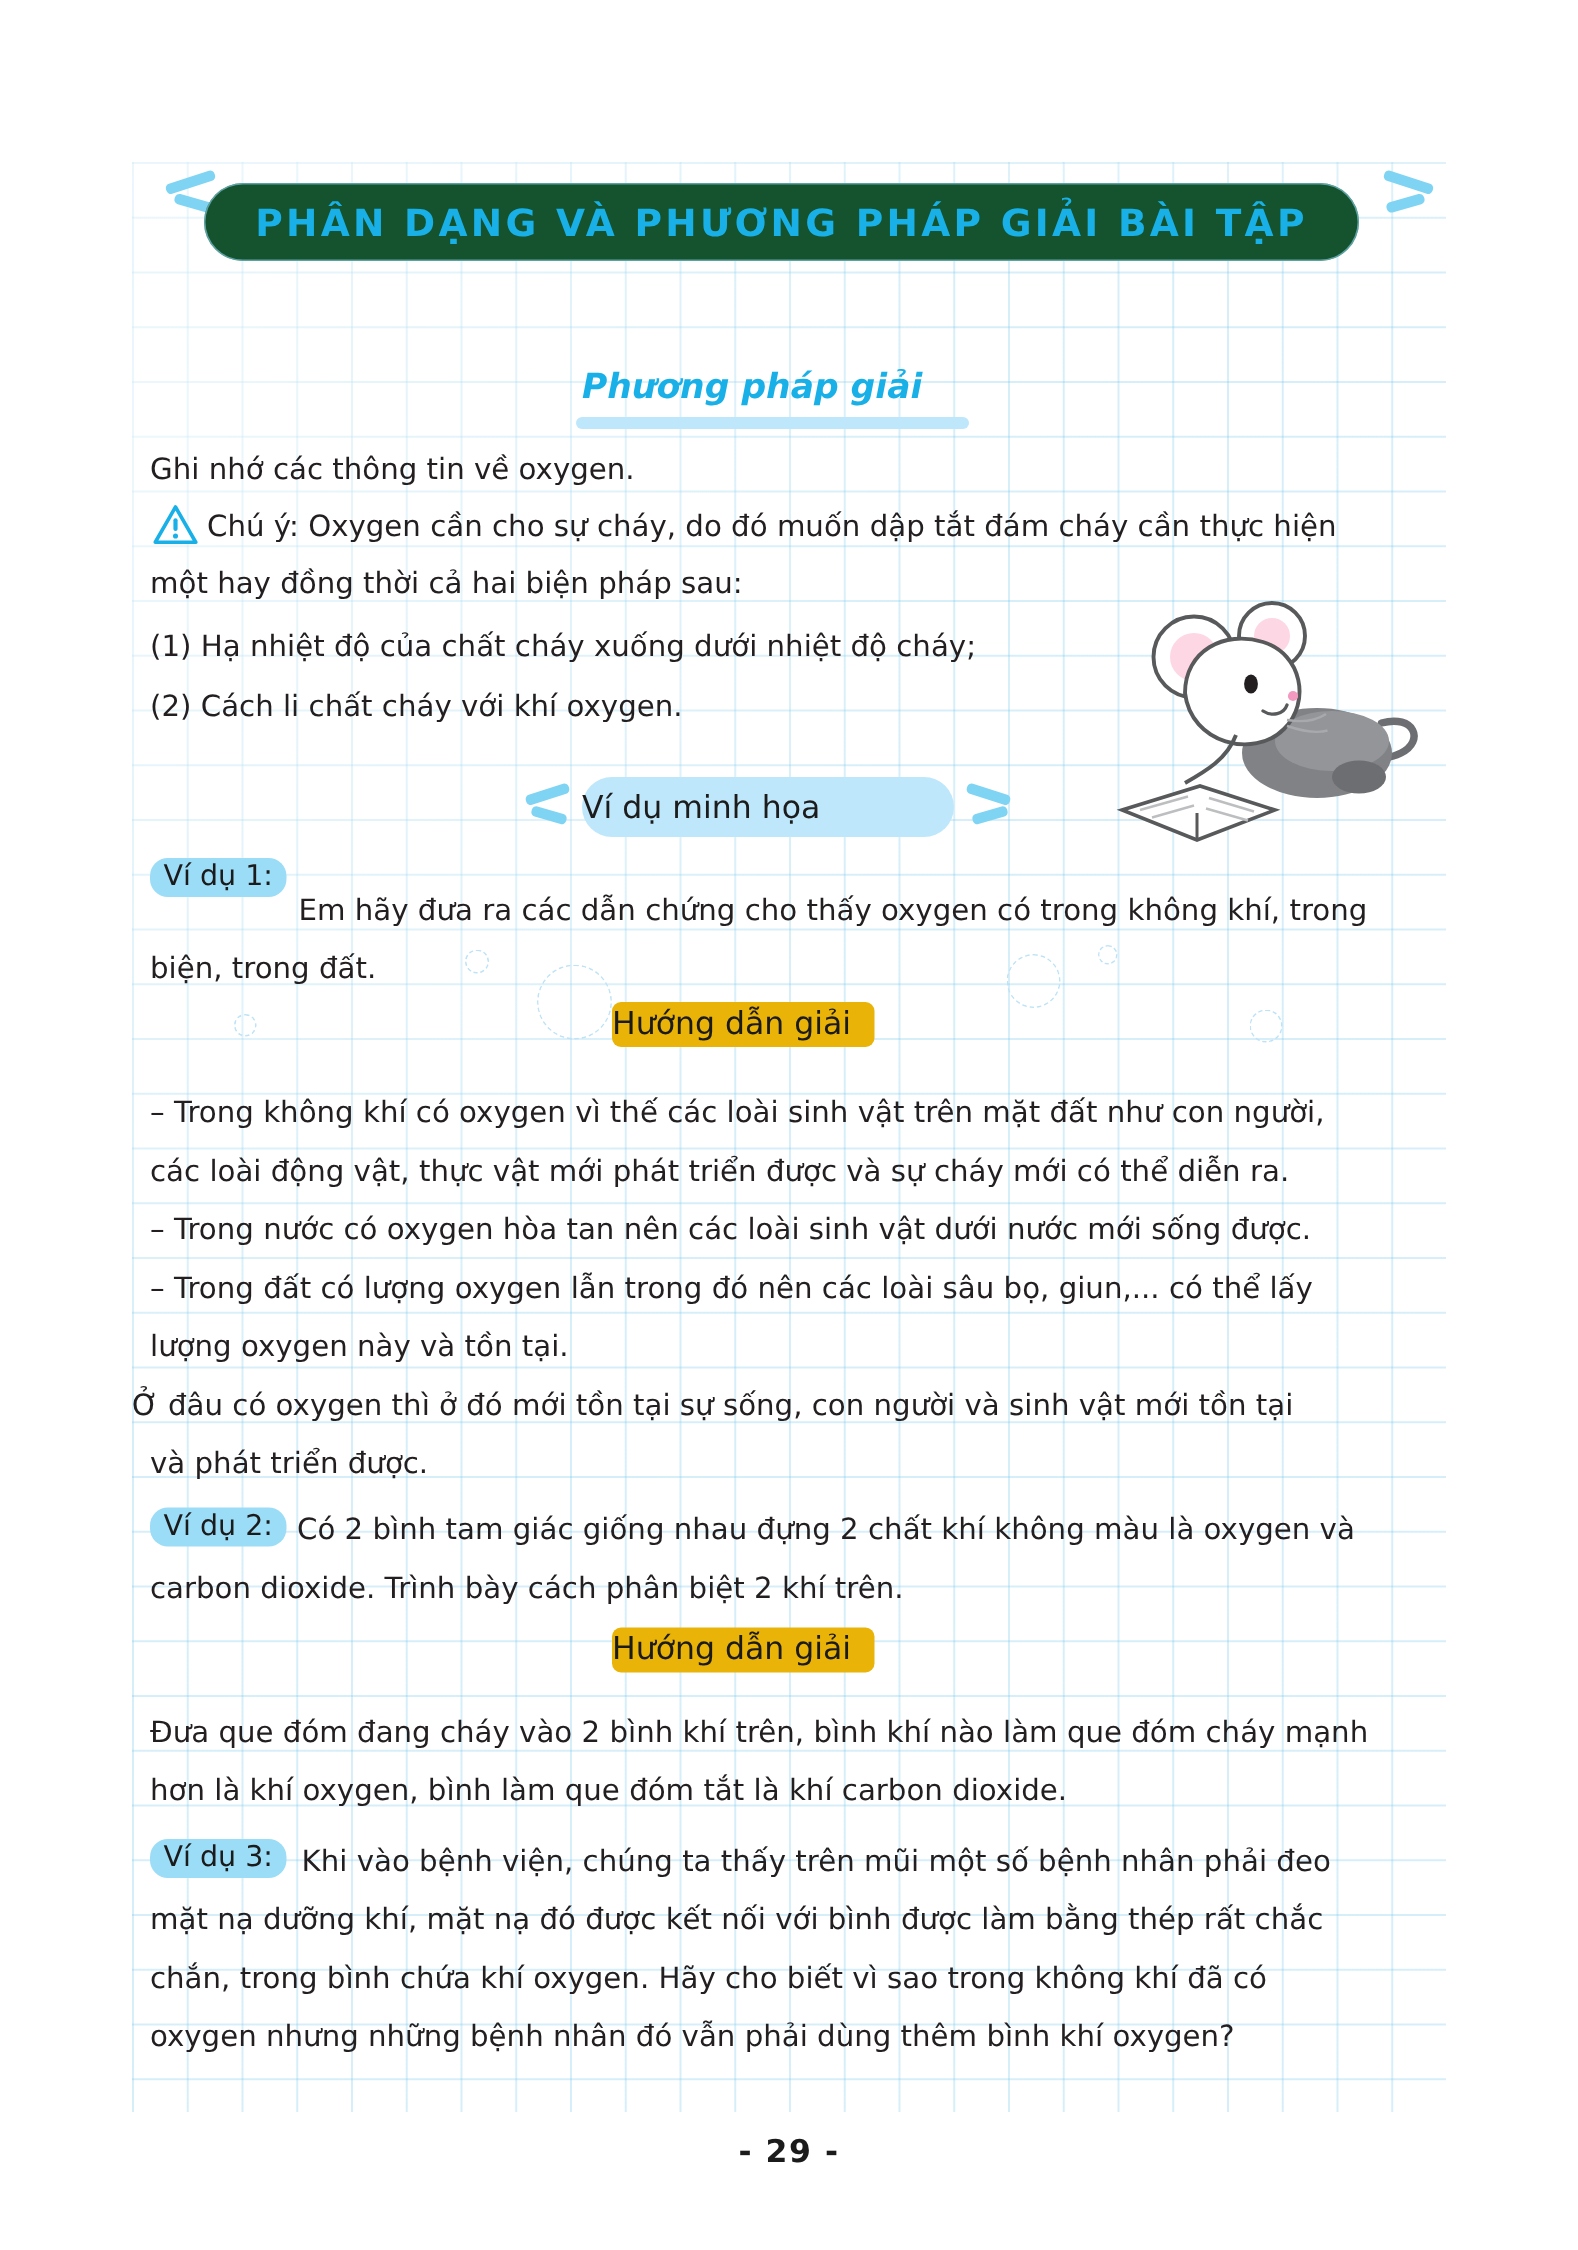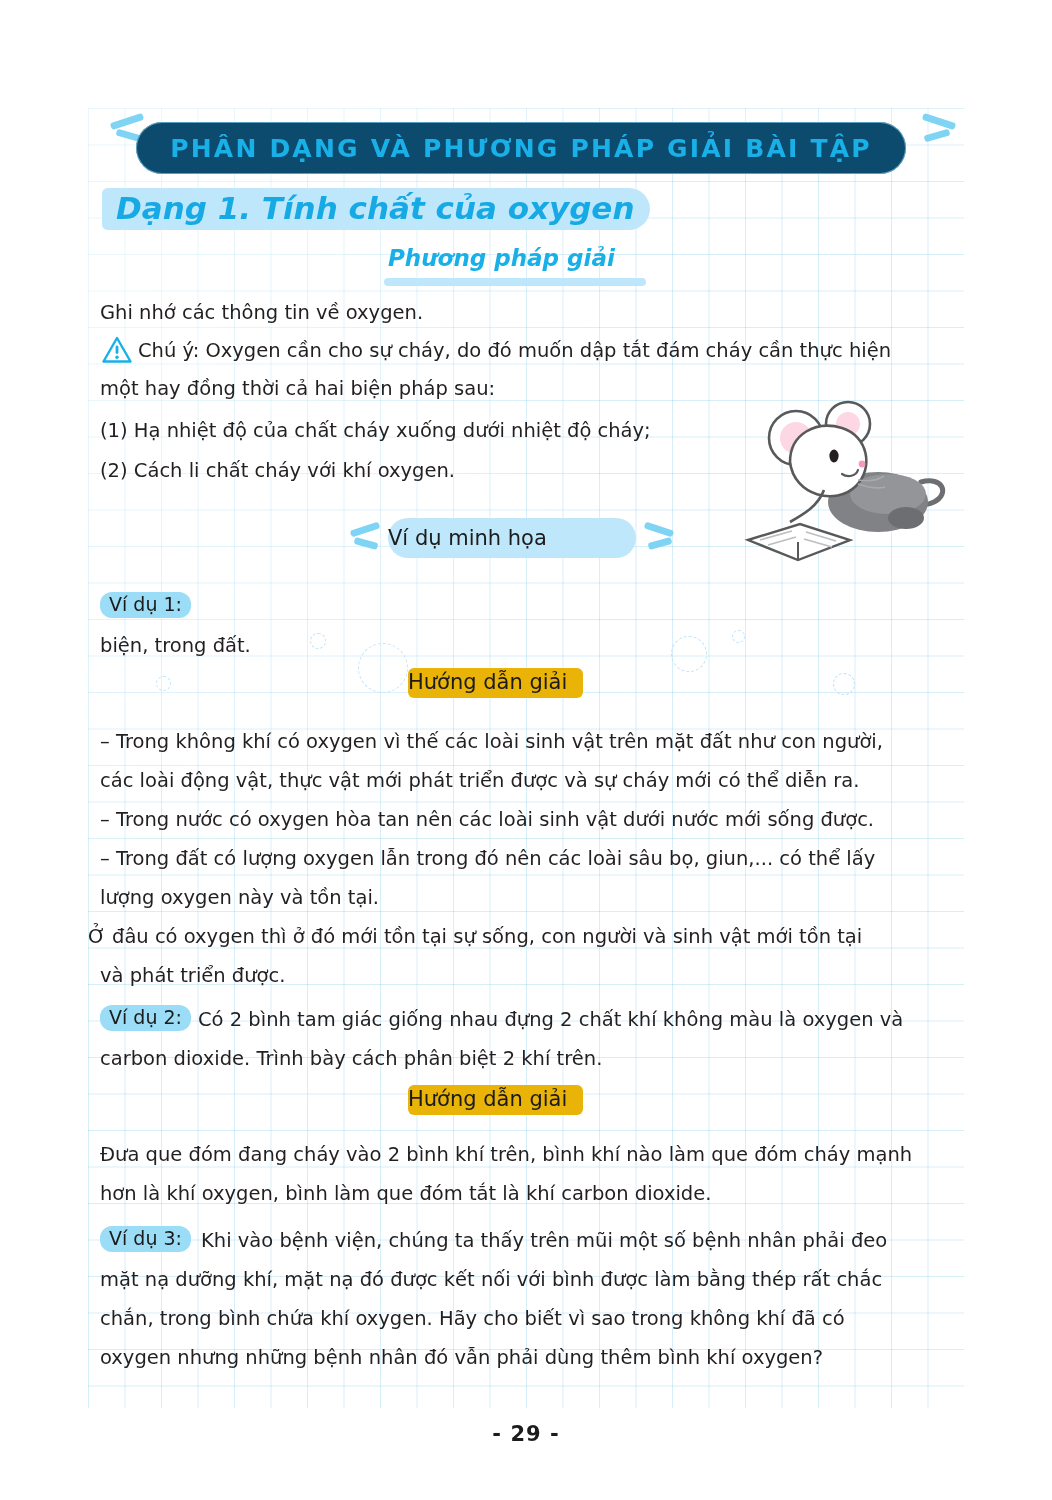--- a/index.html
+++ b/index.html
@@ -52,21 +52,21 @@
     height: 1320px;
   }
 
   
   .title-banner {
     position: absolute;
     left: 48px;
     top: 22px;
     width: 770px;
     height: 52px;
-    background: #0c4a6e;
+    background: #14532d;
     border-radius: 26px;
     display: flex;
     align-items: center;
     justify-content: center;
     box-shadow: 0 0 0 1px rgba(140,215,245,0.6) inset;
   }
   .title-banner span {
     font-family: "DejaVu Sans", sans-serif;
     font-weight: bold;
     font-size: 25px;
@@ -233,23 +233,20 @@
   <div class="grid-fade"></div>
 
   <div class="content">
 
     <div class="ribbon ribbon-left"></div>
     <div class="ribbon ribbon-right"></div>
     <div class="title-banner">
       <span>PHÂN DẠNG VÀ PHƯƠNG PHÁP GIẢI BÀI TẬP</span>
     </div>
 
-    <div class="dang-heading">
-      <span>Dạng 1. Tính chất của oxygen</span>
-    </div>
 
     <div class="pp-underline"></div>
     <div class="pp-heading">Phương pháp giải</div>
 
     <div class="bt" style="left:12px; top:198px;">Ghi nhớ các thông tin về oxygen.</div>
 
     <div class="warn-icon">
       <svg width="30" height="28" viewBox="0 0 30 28">
         <path d="M15 2 L28.5 25.5 L1.5 25.5 Z" fill="#ffffff" stroke="#19b0e8" stroke-width="2.4" stroke-linejoin="round"></path>
         <rect x="13.6" y="9.5" width="2.8" height="8.5" rx="1.4" fill="#19b0e8"></rect>
@@ -309,21 +306,22 @@
       <span>Ví dụ minh họa</span>
     </div>
 
     <div class="dcirc" style="left:222px; top:533px; width:14px; height:14px;"></div>
     <div class="dcirc" style="left:68px; top:576px; width:13px; height:13px;"></div>
     <div class="dcirc" style="left:270px; top:543px; width:48px; height:48px;"></div>
     <div class="dcirc" style="left:583px; top:536px; width:34px; height:34px;"></div>
     <div class="dcirc small" style="left:644px; top:530px; width:11px; height:11px;"></div>
     <div class="dcirc" style="left:745px; top:573px; width:20px; height:20px;"></div>
 
-    <div class="chip" style="left:12px; top:492px;">Ví dụ 1:</div>
+    <div class="chip" style="left:12px; top:472px;">Ví dụ 1:</div>
+    <div class="bt" style="left:111px; top:492px;">Em hãy đưa ra các dẫn chứng cho thấy oxygen có trong không khí, trong</div>
     <div class="bt" style="left:12px; top:531px;">biện, trong đất.</div>
 
     <div class="hdg" style="left:320px; top:568px;">Hướng dẫn giải</div>
 
     <div class="bt" style="left:12px; top:627px;">– Trong không khí có oxygen vì thế các loài sinh vật trên mặt đất như con người,</div>
     <div class="bt" style="left:12px; top:666px;">các loài động vật, thực vật mới phát triển được và sự cháy mới có thể diễn ra.</div>
     <div class="bt" style="left:12px; top:705px;">– Trong nước có oxygen hòa tan nên các loài sinh vật dưới nước mới sống được.</div>
     <div class="bt" style="left:12px; top:744px;">– Trong đất có lượng oxygen lẫn trong đó nên các loài sâu bọ, giun,... có thể lấy</div>
     <div class="bt" style="left:12px; top:783px;">lượng oxygen này và tồn tại.</div>
     <div class="bt" style="left:0; top:822px;">Ở đâu có oxygen thì ở đó mới tồn tại sự sống, con người và sinh vật mới tồn tại</div>

